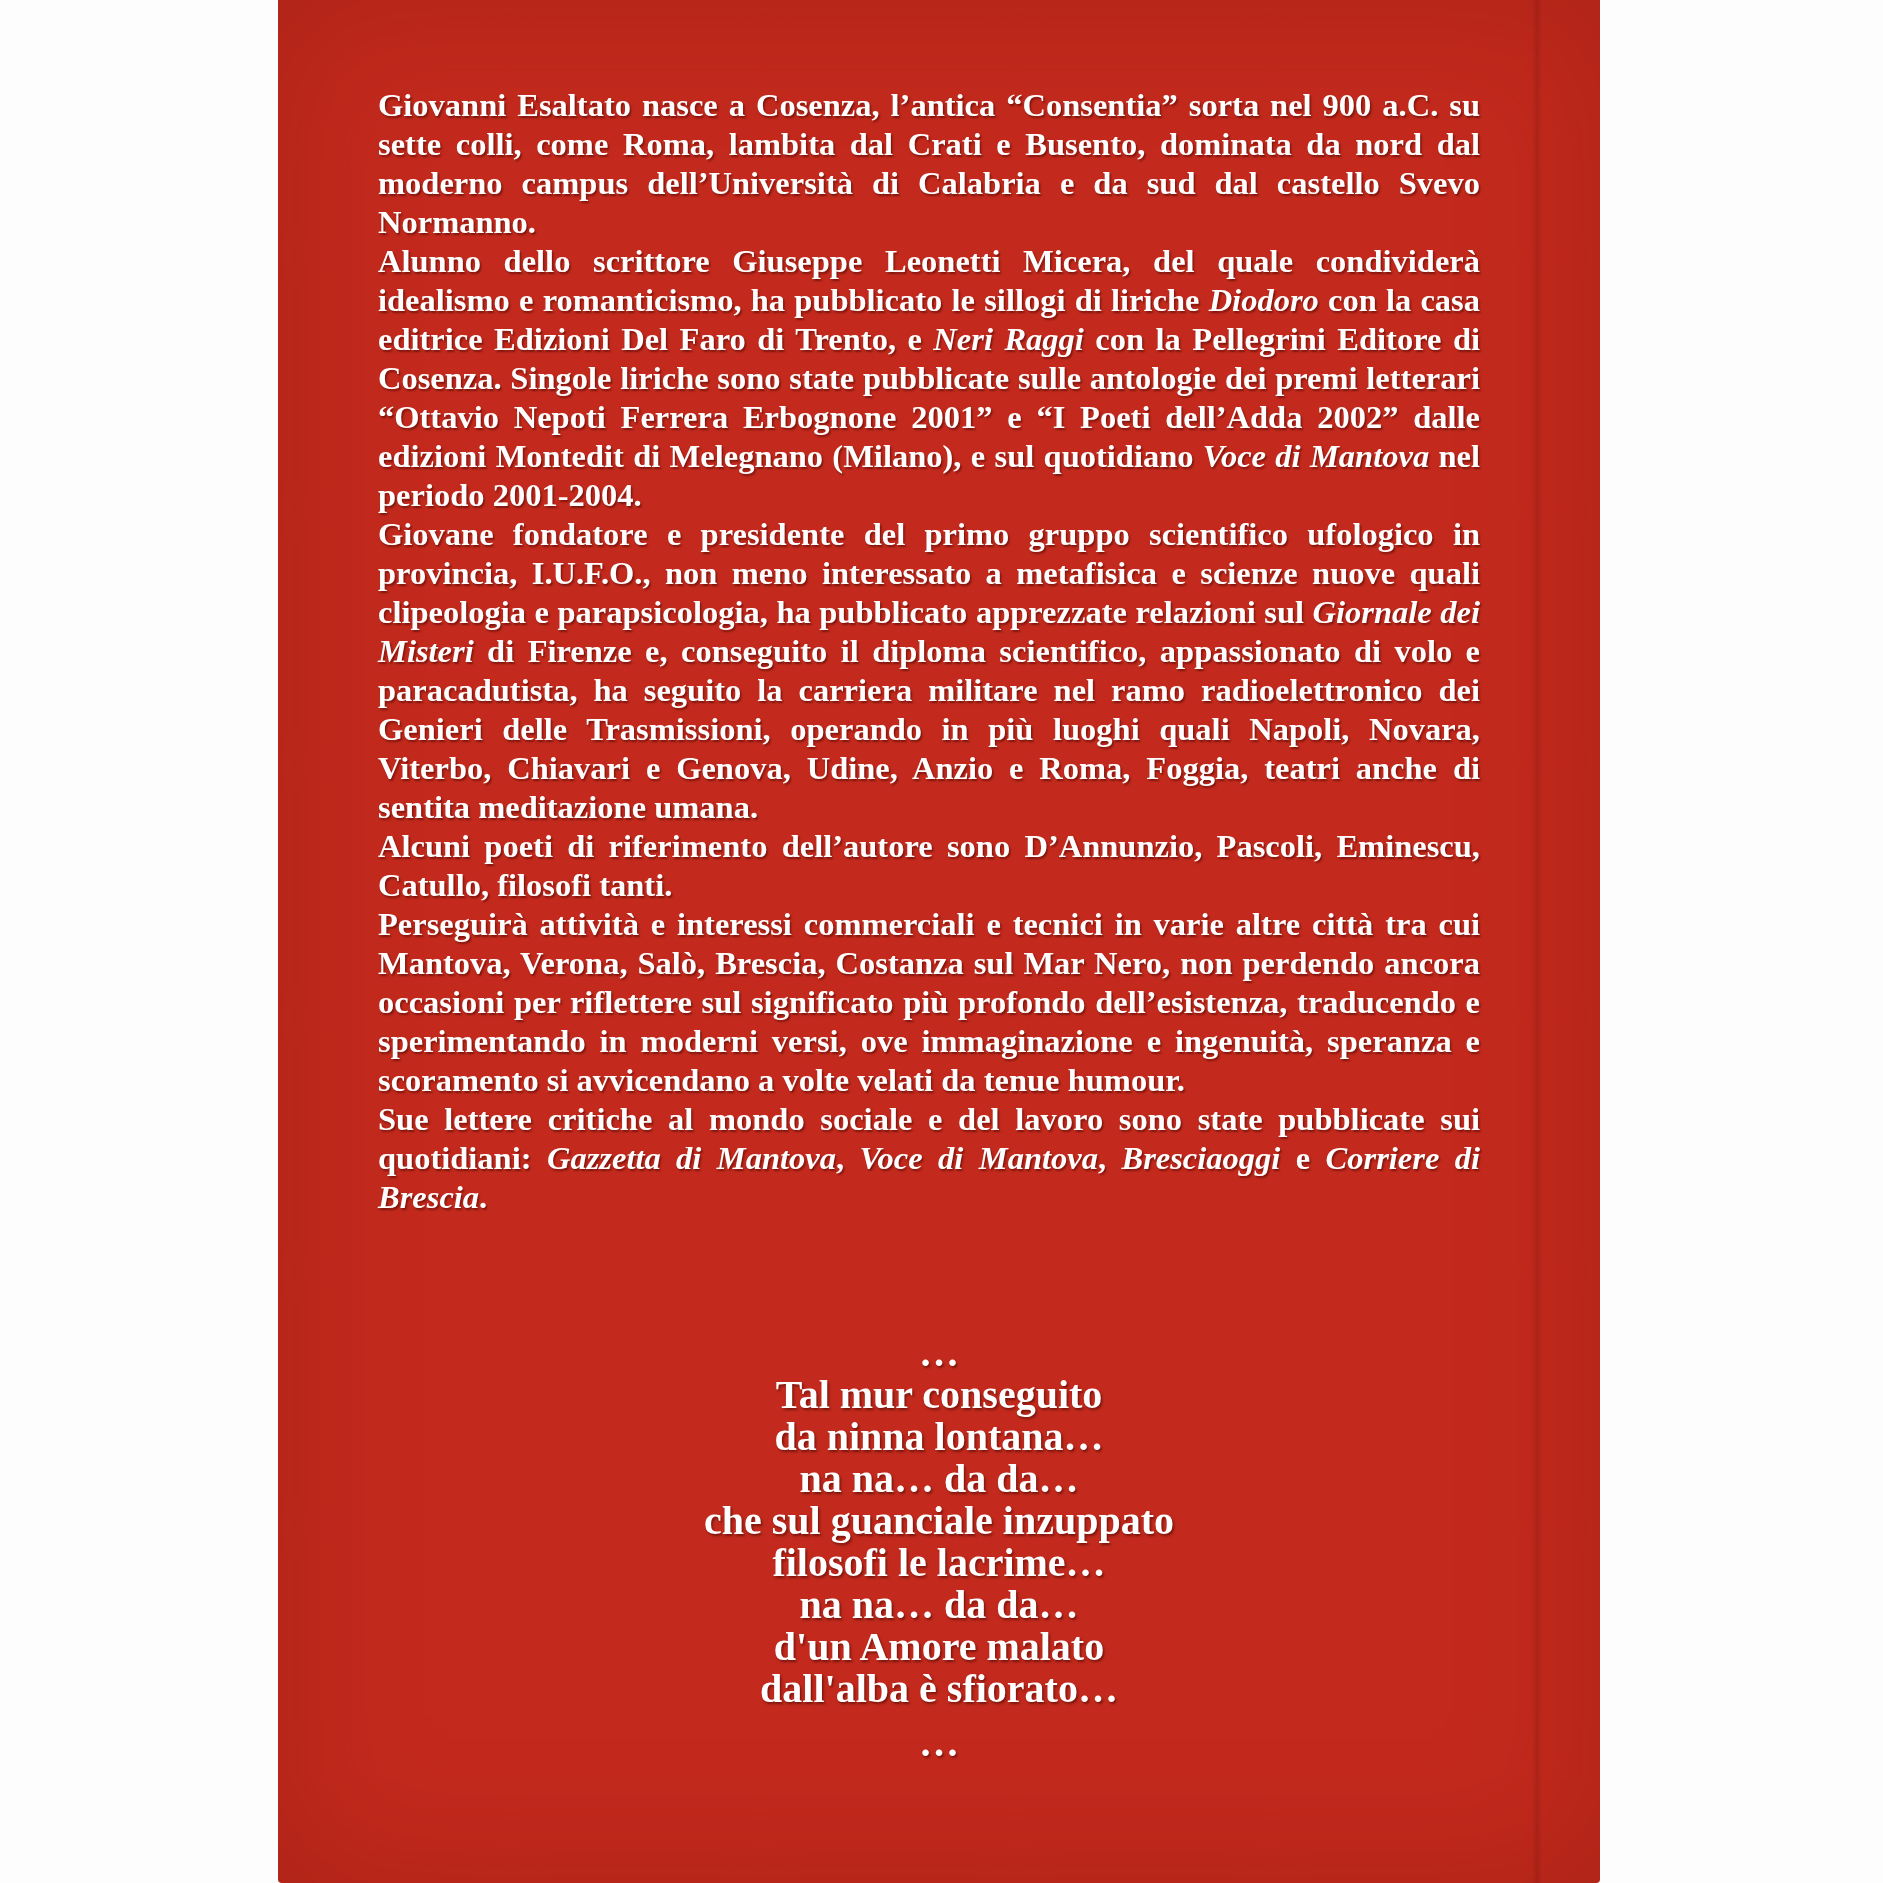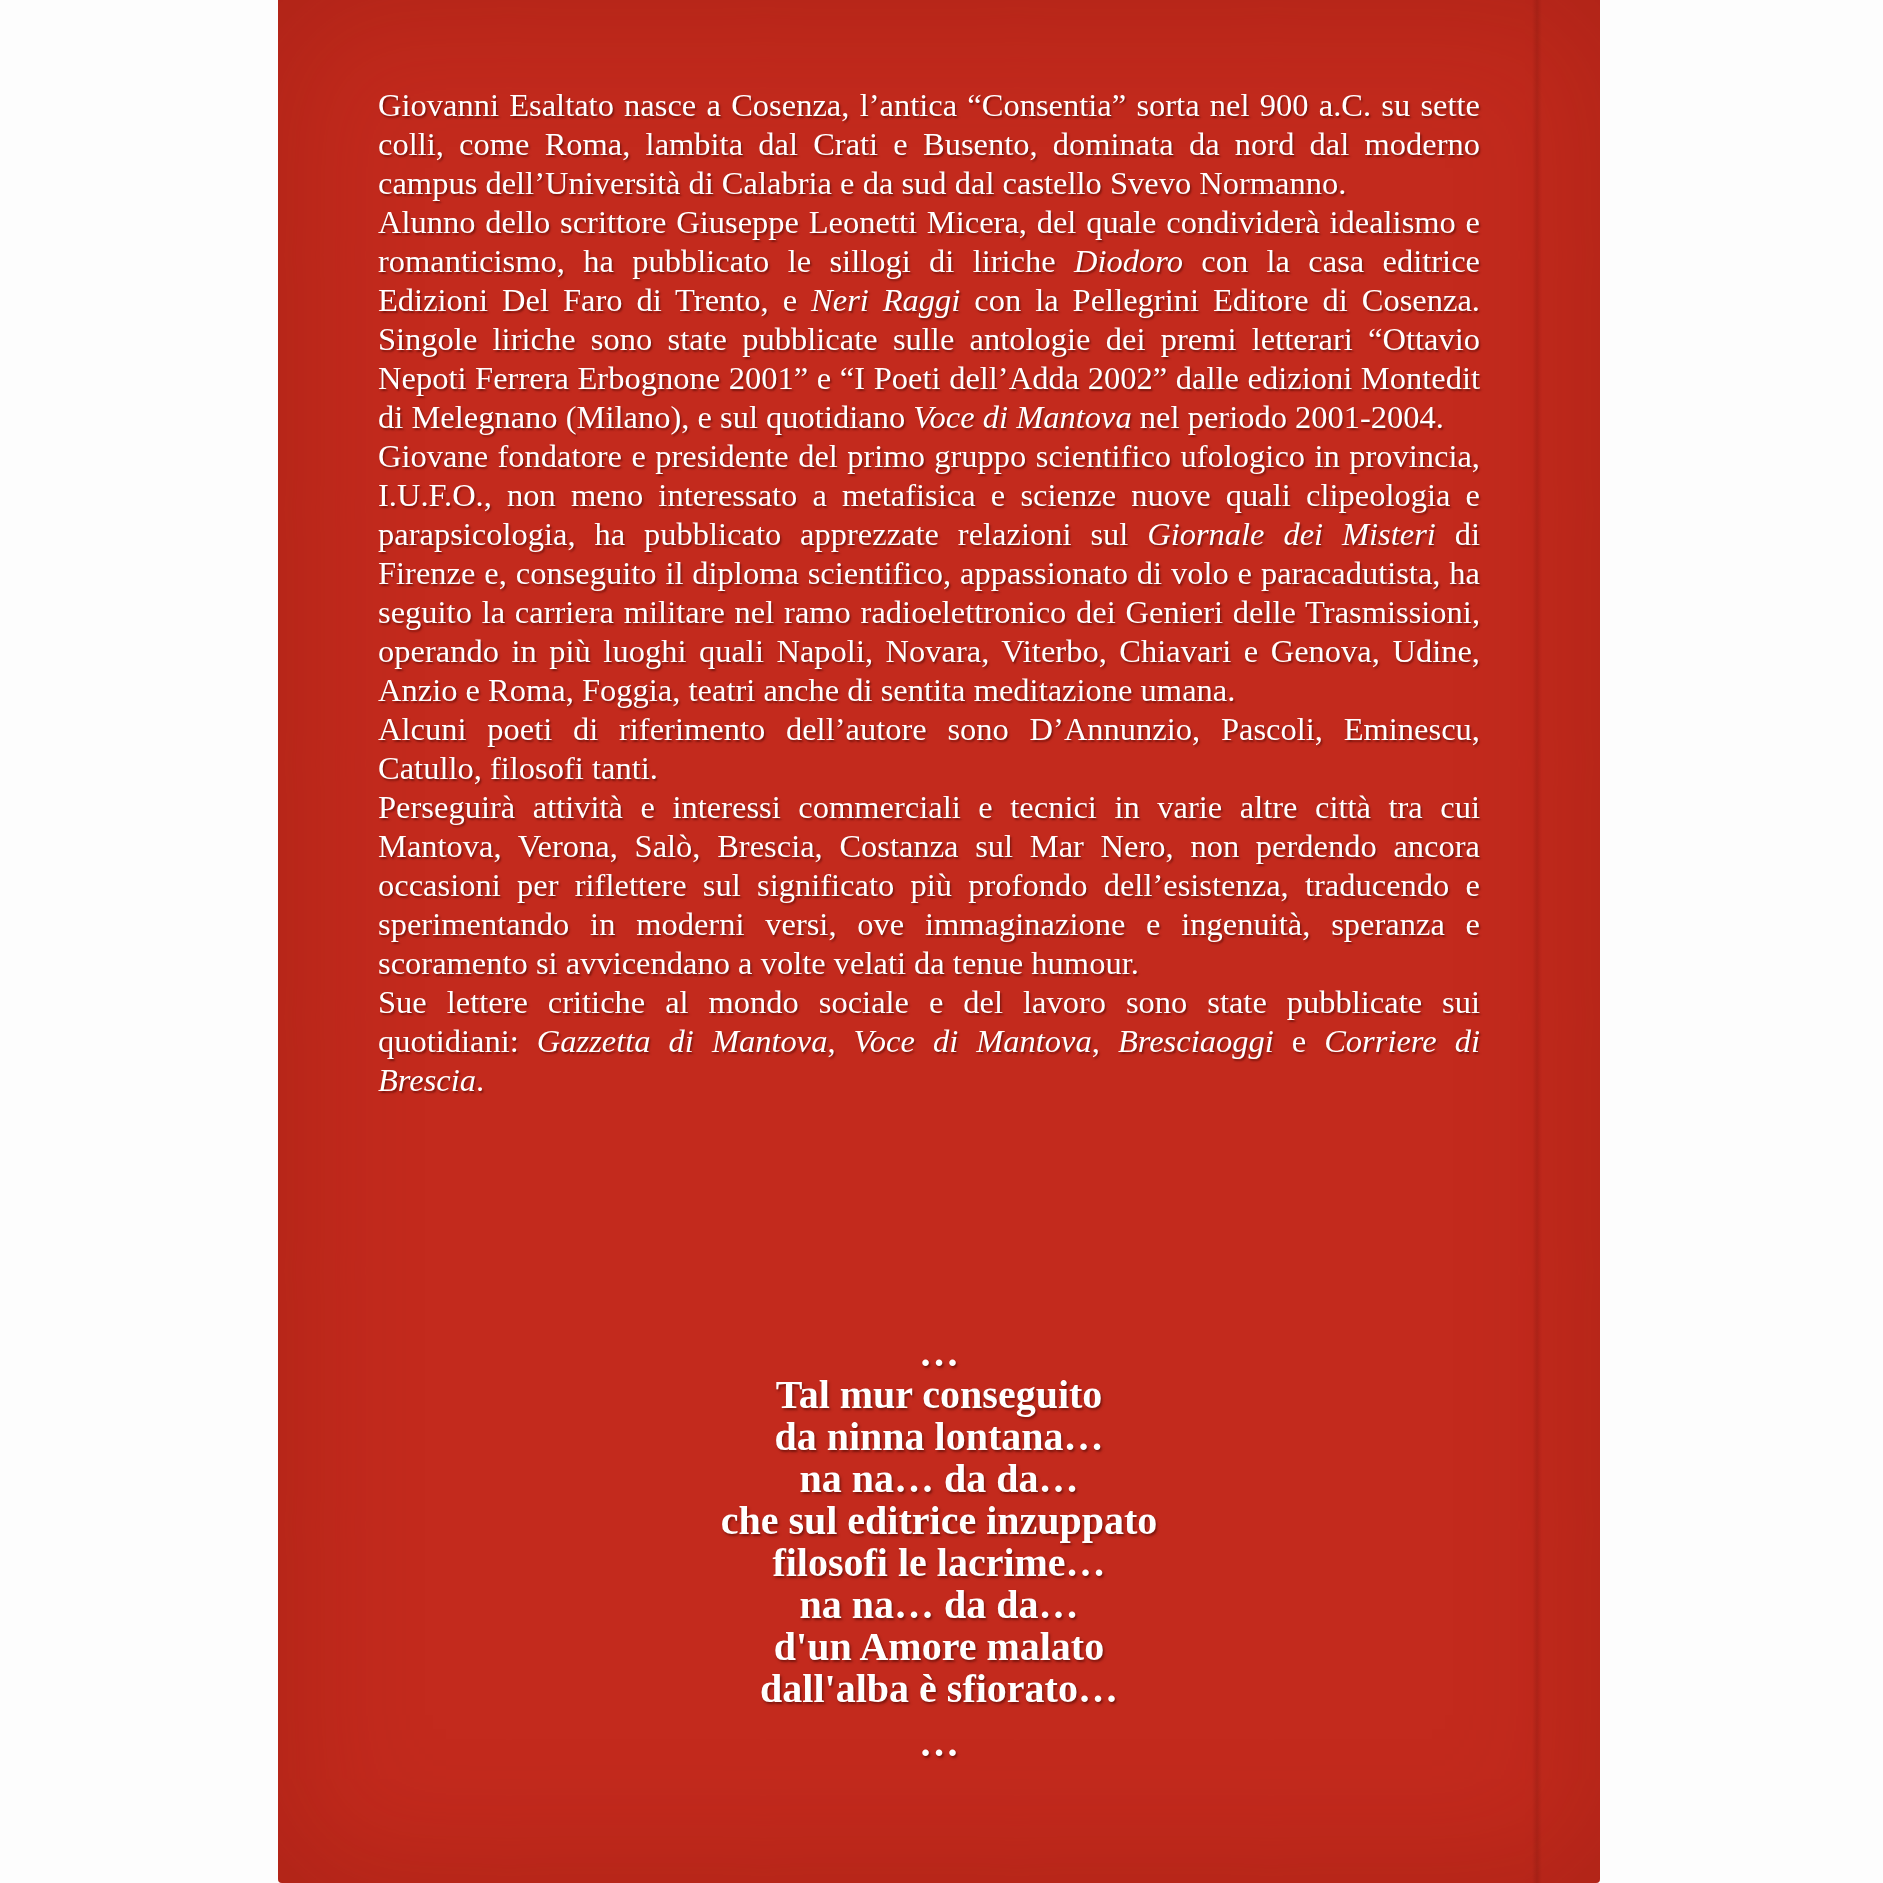--- a/index.html
+++ b/index.html
@@ -40,20 +40,21 @@
     position: absolute;
     left: 100px;
     right: 120px;
     top: 86px;
     color: var(--ink, #ffffff);
     font-family: "Liberation Serif", "DejaVu Serif", serif;
     font-size: 32.5px;
     line-height: 39px;
     text-align: justify;
     text-shadow: 1.5px 1.5px 2px rgba(70, 6, 0, 0.55);
+    font-weight: bold;
   }
   .bio p {
     margin: 0;
     padding: 0;
   }
   .bio .it {
     font-style: italic;
   }
   .poem {
     position: absolute;
@@ -86,21 +87,21 @@
         <p><span>Giovane fondatore e presidente del primo gruppo scientifico ufologico in provincia, I.U.F.O., non meno interessato a metafisica e scienze nuove quali clipeologia e parapsicologia, ha pubblicato apprezzate relazioni sul </span><span class="it">Giornale dei Misteri</span><span> di Firenze e, conseguito il diploma scientifico, appassionato di volo e paracadutista, ha seguito la carriera militare nel ramo radioelettronico dei Genieri delle Trasmissioni, operando in più luoghi quali Napoli, Novara, Viterbo, Chiavari e Genova, Udine, Anzio e Roma, Foggia, teatri anche di sentita meditazione umana.</span></p>
         <p><span>Alcuni poeti di riferimento dell’autore sono D’Annunzio, Pascoli, Eminescu, Catullo, filosofi tanti.</span></p>
         <p><span>Perseguirà attività e interessi commerciali e tecnici in varie altre città tra cui Mantova, Verona, Salò, Brescia, Costanza sul Mar Nero, non perdendo ancora occasioni per riflettere sul significato più profondo dell’esistenza, traducendo e sperimentando in moderni versi, ove immaginazione e ingenuità, speranza e scoramento si avvicendano a volte velati da tenue humour.</span></p>
         <p><span>Sue lettere critiche al mondo sociale e del lavoro sono state pubblicate sui quotidiani: </span><span class="it">Gazzetta di Mantova</span><span>, </span><span class="it">Voce di Mantova</span><span>, </span><span class="it">Bresciaoggi</span><span> e </span><span class="it">Corriere di Brescia</span><span>.</span></p>
       </div>
     <div class="poem">
         <div class="poem-line">…</div>
         <div class="poem-line">Tal mur conseguito</div>
         <div class="poem-line">da ninna lontana…</div>
         <div class="poem-line">na na… da da…</div>
-        <div class="poem-line">che sul editrice inzuppato</div>
+        <div class="poem-line">che sul guanciale inzuppato</div>
         <div class="poem-line">filosofi le lacrime…</div>
         <div class="poem-line">na na… da da…</div>
         <div class="poem-line">d'un Amore malato</div>
         <div class="poem-line">dall'alba è sfiorato…</div>
         <div class="poem-line">…</div>
       </div>
     <div class="crease"></div>
   </div>
 </div>
 

